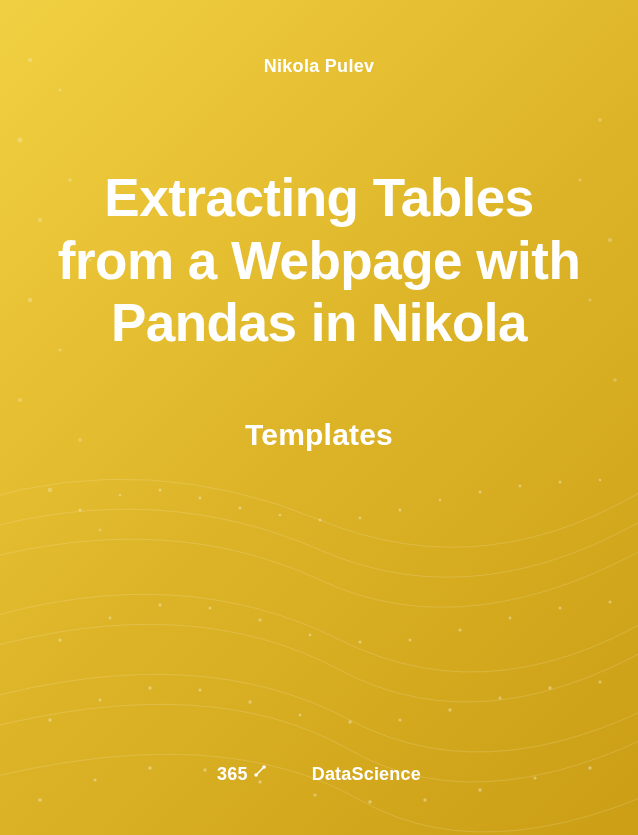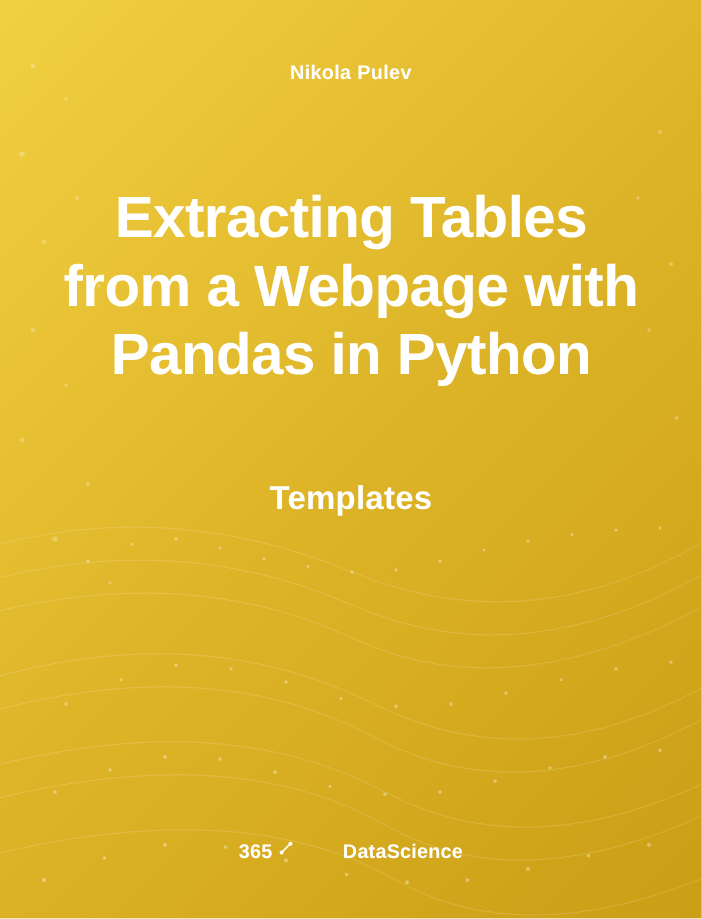--- a/index.html
+++ b/index.html
@@ -41,21 +41,21 @@
     .title {
       margin-top: 90px;
       font-size: 53px;
       font-weight: 700;
       line-height: 1.18;
       text-align: center;
       letter-spacing: -0.5px;
       padding: 0 50px;
     }
     .subtitle {
-      margin-top: 82px;
+      margin-top: 63px;
       font-size: 30px;
       font-weight: 700;
       letter-spacing: 0.2px;
     }
     .logo {
       position: absolute;
       bottom: 50px;
       left: 50%;
       transform: translateX(-50%);
       display: flex;
@@ -160,21 +160,21 @@
         <circle cx="370" cy="802" r="1.8"></circle>
         <circle cx="425" cy="800" r="1.7"></circle>
       <circle cx="480" cy="790" r="1.8"></circle>
         <circle cx="535" cy="778" r="1.6"></circle>
         <circle cx="590" cy="768" r="1.8"></circle>
     </g>
   </svg>
 
   <div class="author">Nikola Pulev</div>
 
-  <h1 class="title">Extracting Tables from a Webpage with Pandas in Python</h1>
+  <h1 class="title">Extracting Tables from a Webpage with Pandas in Nikola</h1>
 
   <div class="subtitle">Templates</div>
 
   <div class="logo">
     <span class="logo-text-365">365</span>
     <span class="logo-divider">
       <svg width="14" height="14" viewBox="0 0 14 14">
         <circle cx="3" cy="11" r="1.8" fill="#ffffff"></circle>
         <line x1="3" y1="11" x2="11" y2="3" stroke="#ffffff" stroke-width="1.5"></line>
         <circle cx="11" cy="3" r="1.8" fill="#ffffff"></circle>

